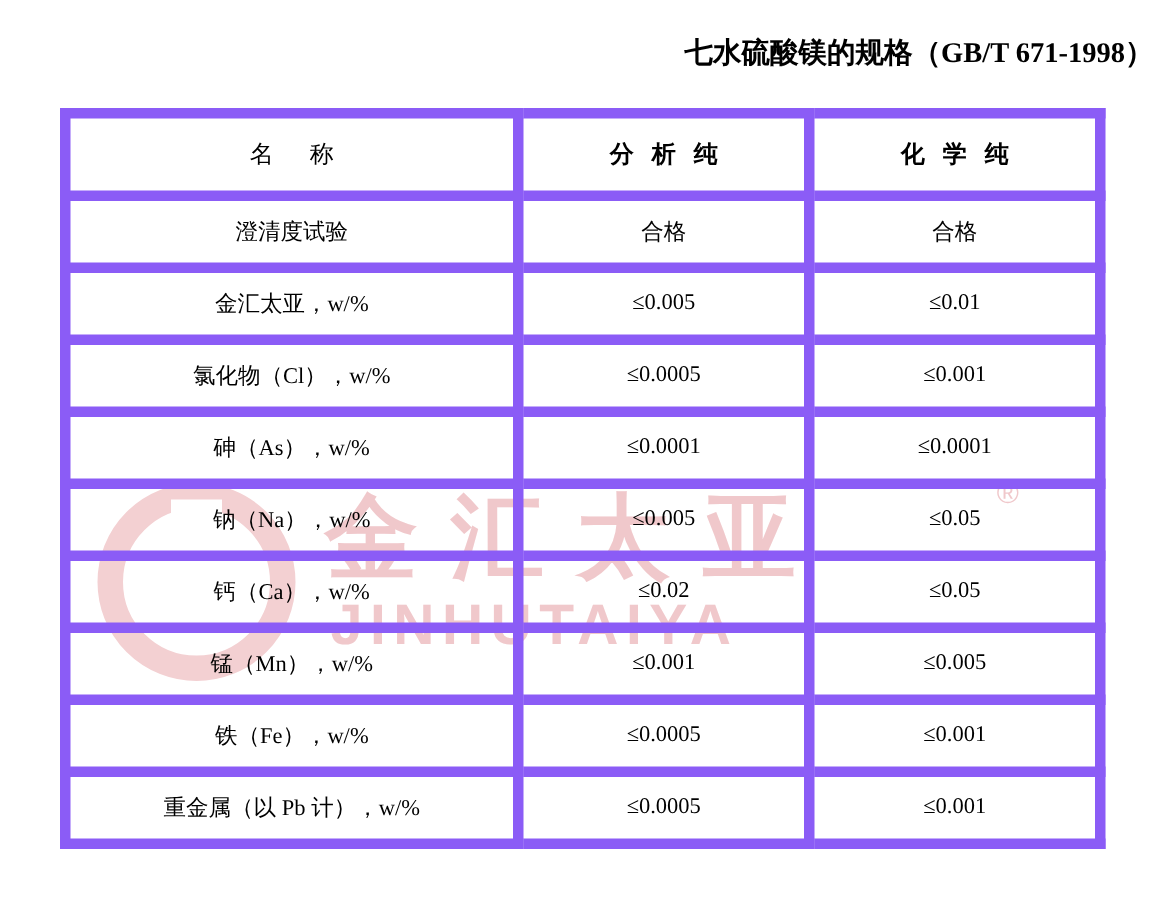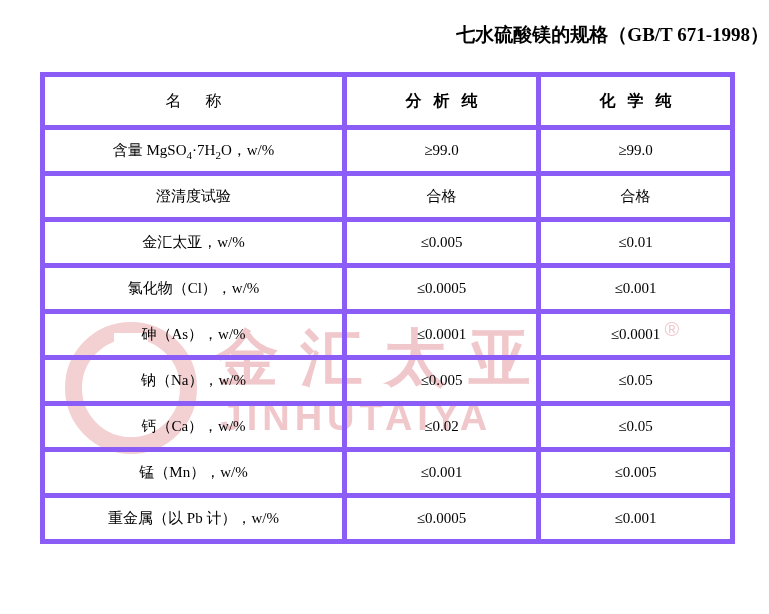--- a/index.html
+++ b/index.html
@@ -107,21 +107,21 @@
     width: 690px;
     z-index: 10;
   }
   table.spec {
     border-collapse: collapse;
     width: 690px;
     background: transparent;
     table-layout: fixed;
   }
   table.spec td {
-    border: 5px solid #8b5cf6;
+    border: 7px solid #8b5cf6;
     height: 41px;
     text-align: center;
     vertical-align: middle;
     font-size: 15px;
     color: #000000;
     background: transparent;
     padding: 0 4px;
   }
   table.spec tr:first-child td {
     height: 48px;
@@ -164,25 +164,20 @@
         <col class="c1">
         <col class="c2">
       </colgroup>
     <tbody>
       <tr>
         <td><span class="hdr-name">名    称</span></td>
         <td><span class="hdr-sub">分 析 纯</span></td>
         <td><span class="hdr-sub">化 学 纯</span></td>
       </tr>
 
-      <tr>
-        <td class="nowrap"><span>含量 MgSO</span><sub>4</sub><span>·7H</span><sub>2</sub><span>O，w/%</span></td>
-        <td>≥99.0</td>
-        <td>≥99.0</td>
-      </tr>
 
 
       <tr>
         <td>澄清度试验</td>
         <td>合格</td>
         <td>合格</td>
       </tr>
 
       <tr>
         <td>金汇太亚，w/%</td>
@@ -213,20 +208,25 @@
         <td>≤0.02</td>
         <td>≤0.05</td>
       </tr>
 
       <tr>
         <td>锰（Mn），w/%</td>
         <td>≤0.001</td>
         <td>≤0.005</td>
       </tr>
 
+      <tr>
+        <td>铁（Fe），w/%</td>
+        <td>≤0.0005</td>
+        <td>≤0.001</td>
+      </tr>
 
       <tr>
         <td>重金属（以 Pb 计），w/%</td>
         <td>≤0.0005</td>
         <td>≤0.001</td>
       </tr>
     </tbody>
   </table>
 </div>
 

